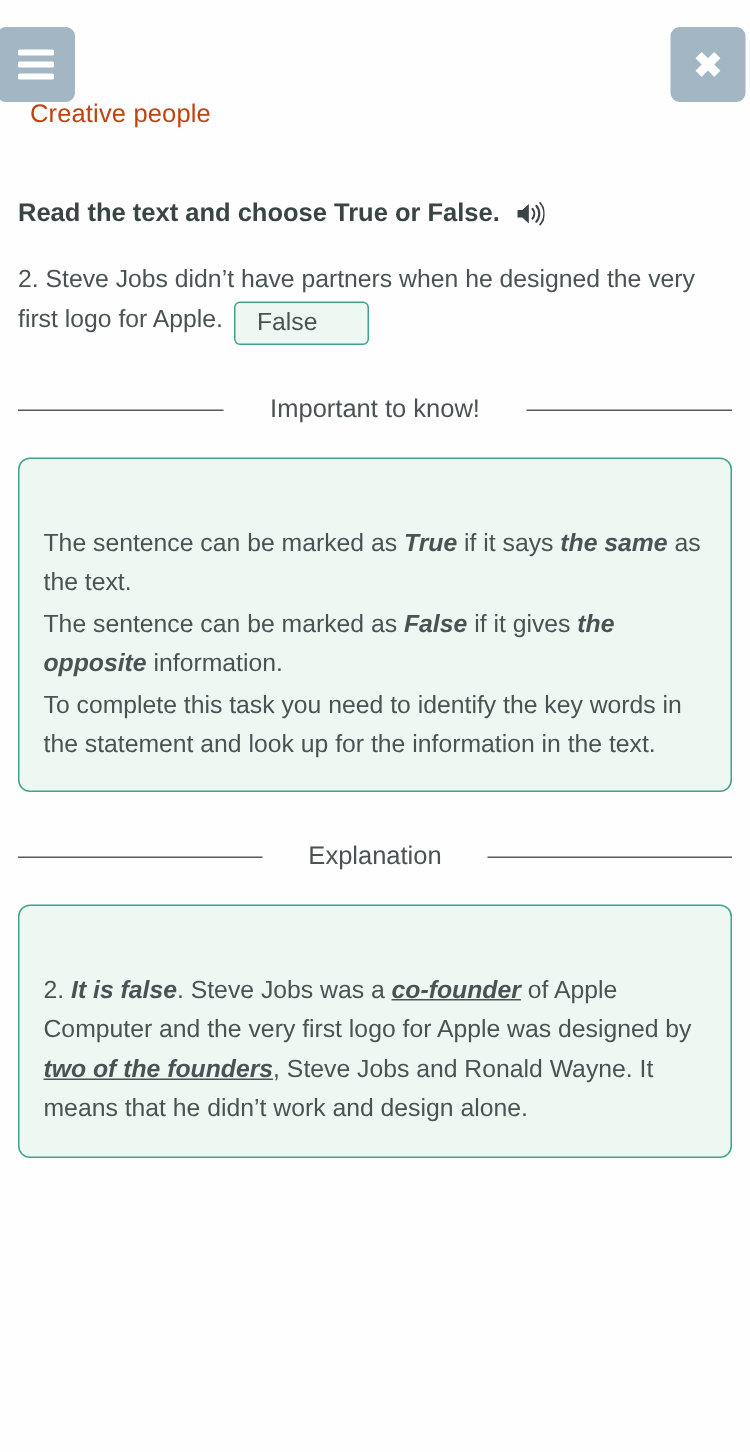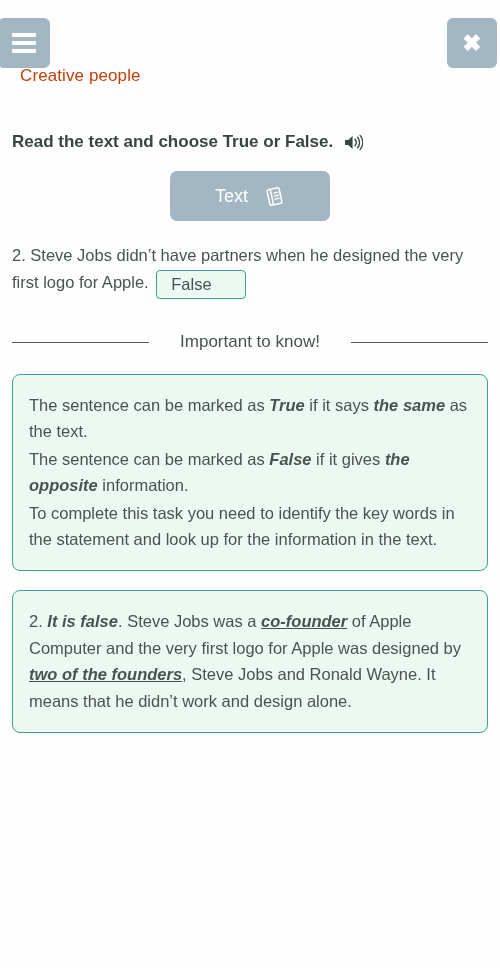--- a/index.html
+++ b/index.html
@@ -181,20 +181,21 @@
     border: 1.5px solid #41a08f;
     background: #eef8f2;
     border-radius: 8px;
     padding: 17px 16px 18px;
     margin-top: 19px;
   }
   .infobox p {
     font-size: 16.5px;
     line-height: 1.6;
     color: #4a5353;
+    margin-top: 26px;
   }
   .infobox p + p { margin-top: 1px; }
 
   b, .bi { font-weight: bold; font-style: italic; }
   .biu { font-weight: bold; font-style: italic; text-decoration: underline; }
 </style>
 </head>
 <body>
 
 <div class="page">
@@ -220,36 +221,20 @@
       <span class="speaker-icon">
         <svg viewBox="0 0 20 18" width="19" height="17" aria-hidden="true">
           <path d="M1 6.4h3.4L9 2.2v13.6L4.4 11.6H1z" fill="#3b4444"></path>
           <path d="M11.6 5.6a5.4 5.4 0 0 1 0 6.8" fill="none" stroke="#3b4444" stroke-width="1.5" stroke-linecap="round"></path>
           <path d="M14.3 3.4a8.6 8.6 0 0 1 0 11.2" fill="none" stroke="#3b4444" stroke-width="1.5" stroke-linecap="round"></path>
           <path d="M17 1.4a11.6 11.6 0 0 1 0 15.2" fill="none" stroke="#3b4444" stroke-width="1.3" stroke-linecap="round"></path>
         </svg>
       </span>
     </div>
 
-    <div class="text-btn-row">
-      <button class="text-btn">
-        <span class="label">Text</span>
-        <span>
-          <svg class="book-icon" viewBox="0 0 24 24" aria-hidden="true">
-            <g transform="rotate(-12 12 12)">
-              <rect x="5" y="3" width="14" height="18" rx="1.6" fill="none" stroke="#fff" stroke-width="1.8"></rect>
-              <line x1="9" y1="3" x2="9" y2="21" stroke="#fff" stroke-width="1.6"></line>
-              <line x1="12" y1="8" x2="16.5" y2="8" stroke="#fff" stroke-width="1.6" stroke-linecap="round"></line>
-              <line x1="12" y1="11.5" x2="16.5" y2="11.5" stroke="#fff" stroke-width="1.6" stroke-linecap="round"></line>
-              <line x1="12" y1="15" x2="16.5" y2="15" stroke="#fff" stroke-width="1.6" stroke-linecap="round"></line>
-            </g>
-          </svg>
-        </span>
-      </button>
-    </div>
 
 
     <div class="statement">
       <span>2. Steve Jobs didn’t have partners when he designed the very first logo for Apple.</span>
       <span class="answer-box">False</span>
     </div>
 
     <div class="divider">
       <span class="rule"></span>
       <span class="cap">Important to know!</span>
@@ -259,20 +244,25 @@
     <div class="infobox">
       <p>
         <span>The sentence can be marked as </span><span class="bi">True</span><span> if it says </span><span class="bi">the same</span><span> as the text.</span>
       </p>
       <p>
         <span>The sentence can be marked as </span><span class="bi">False</span><span> if it gives </span><span class="bi">the opposite</span><span> information.</span>
       </p>
       <p>To complete this task you need to identify the key words in the statement and look up for the information in the text.</p>
     </div>
 
+    <div class="divider">
+      <span class="rule"></span>
+      <span class="cap">Explanation</span>
+      <span class="rule"></span>
+    </div>
 
     <div class="infobox">
       <p>
         <span>2. </span><span class="bi">It is false</span><span>. Steve Jobs was a </span><span class="biu">co-founder</span><span> of Apple Computer and the very first logo for Apple was designed by </span><span class="biu">two of the founders</span><span>, Steve Jobs and Ronald Wayne. It means that he didn’t work and design alone.</span>
       </p>
     </div>
 
   </div>
 </div>
 

